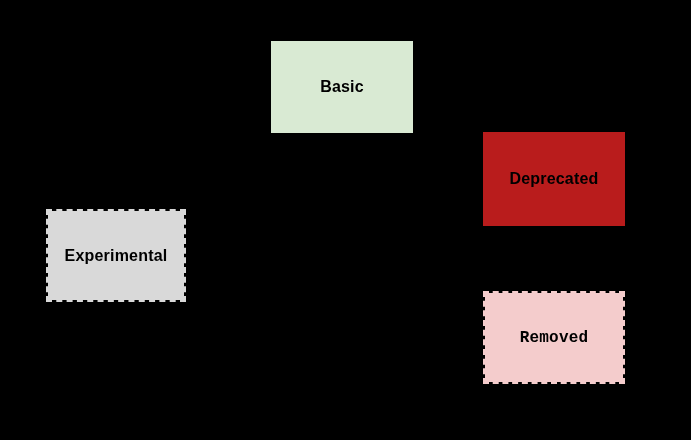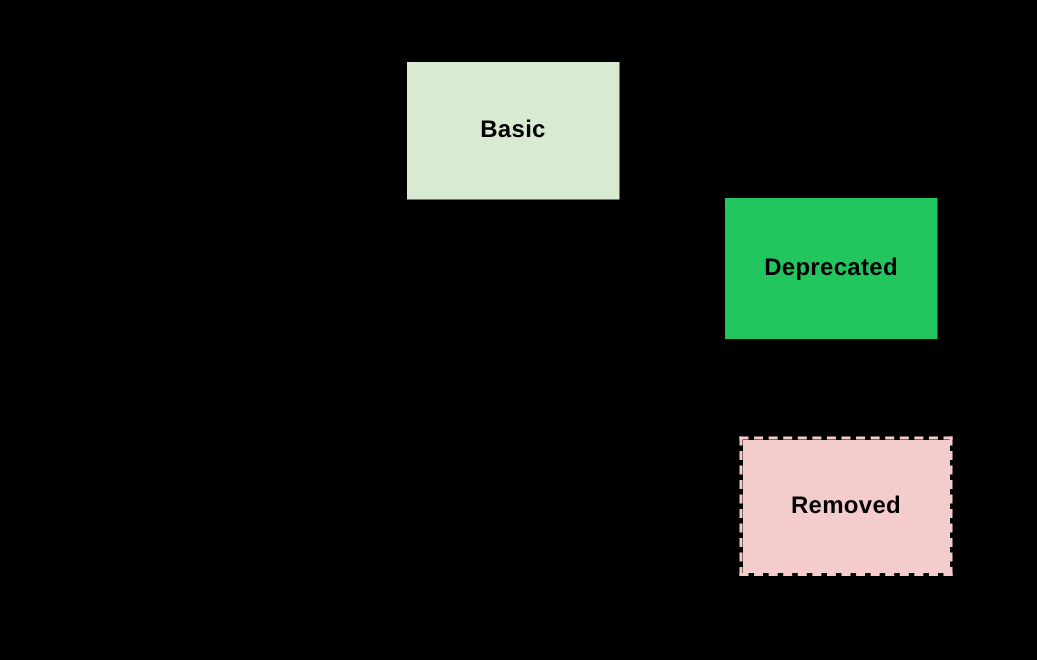--- a/index.html
+++ b/index.html
@@ -32,34 +32,37 @@
   }
   .node.dashed {
     border-width: 2px;
     border-style: dashed;
   }
   
   .node-basic        { left: 271px; top: 41px;  width: 142px; height: 92px; }
   .node-deprecated   { left: 483px; top: 132px; width: 142px; height: 94px; }
   .node-experimental { left: 46px;  top: 209px; width: 140px; height: 93px; }
   .node-advanced     { left: 272px; top: 209px; width: 141px; height: 93px; }
-  .node-removed      { left: 493px; top: 291px; width: 142px; height: 93px; }
+  .node-removed      { left: 483px; top: 291px; width: 142px; height: 93px; font-family: Liberation Mono, monospace; }
 </style>
 </head>
 <body>
 
 <div class="canvas">
 
   <div class="node node-basic" style="background-color: rgb(217, 234, 211);">
     <span class="node-label">Basic</span>
   </div>
 
-  <div class="node node-deprecated" style="background-color: #22c55e;">
+  <div class="node node-deprecated" style="background-color: #b91c1c;">
     <span class="node-label">Deprecated</span>
   </div>
 
+  <div class="node dashed node-experimental" style="background-color: rgb(217, 217, 217); border-color: rgb(217, 217, 217);">
+    <span class="node-label">Experimental</span>
+  </div>
 
 
   <div class="node dashed node-removed" style="background-color: rgb(244, 204, 204); border-color: rgb(244, 204, 204);">
     <span class="node-label">Removed</span>
   </div>
 
 </div>
 
 </body></html>

